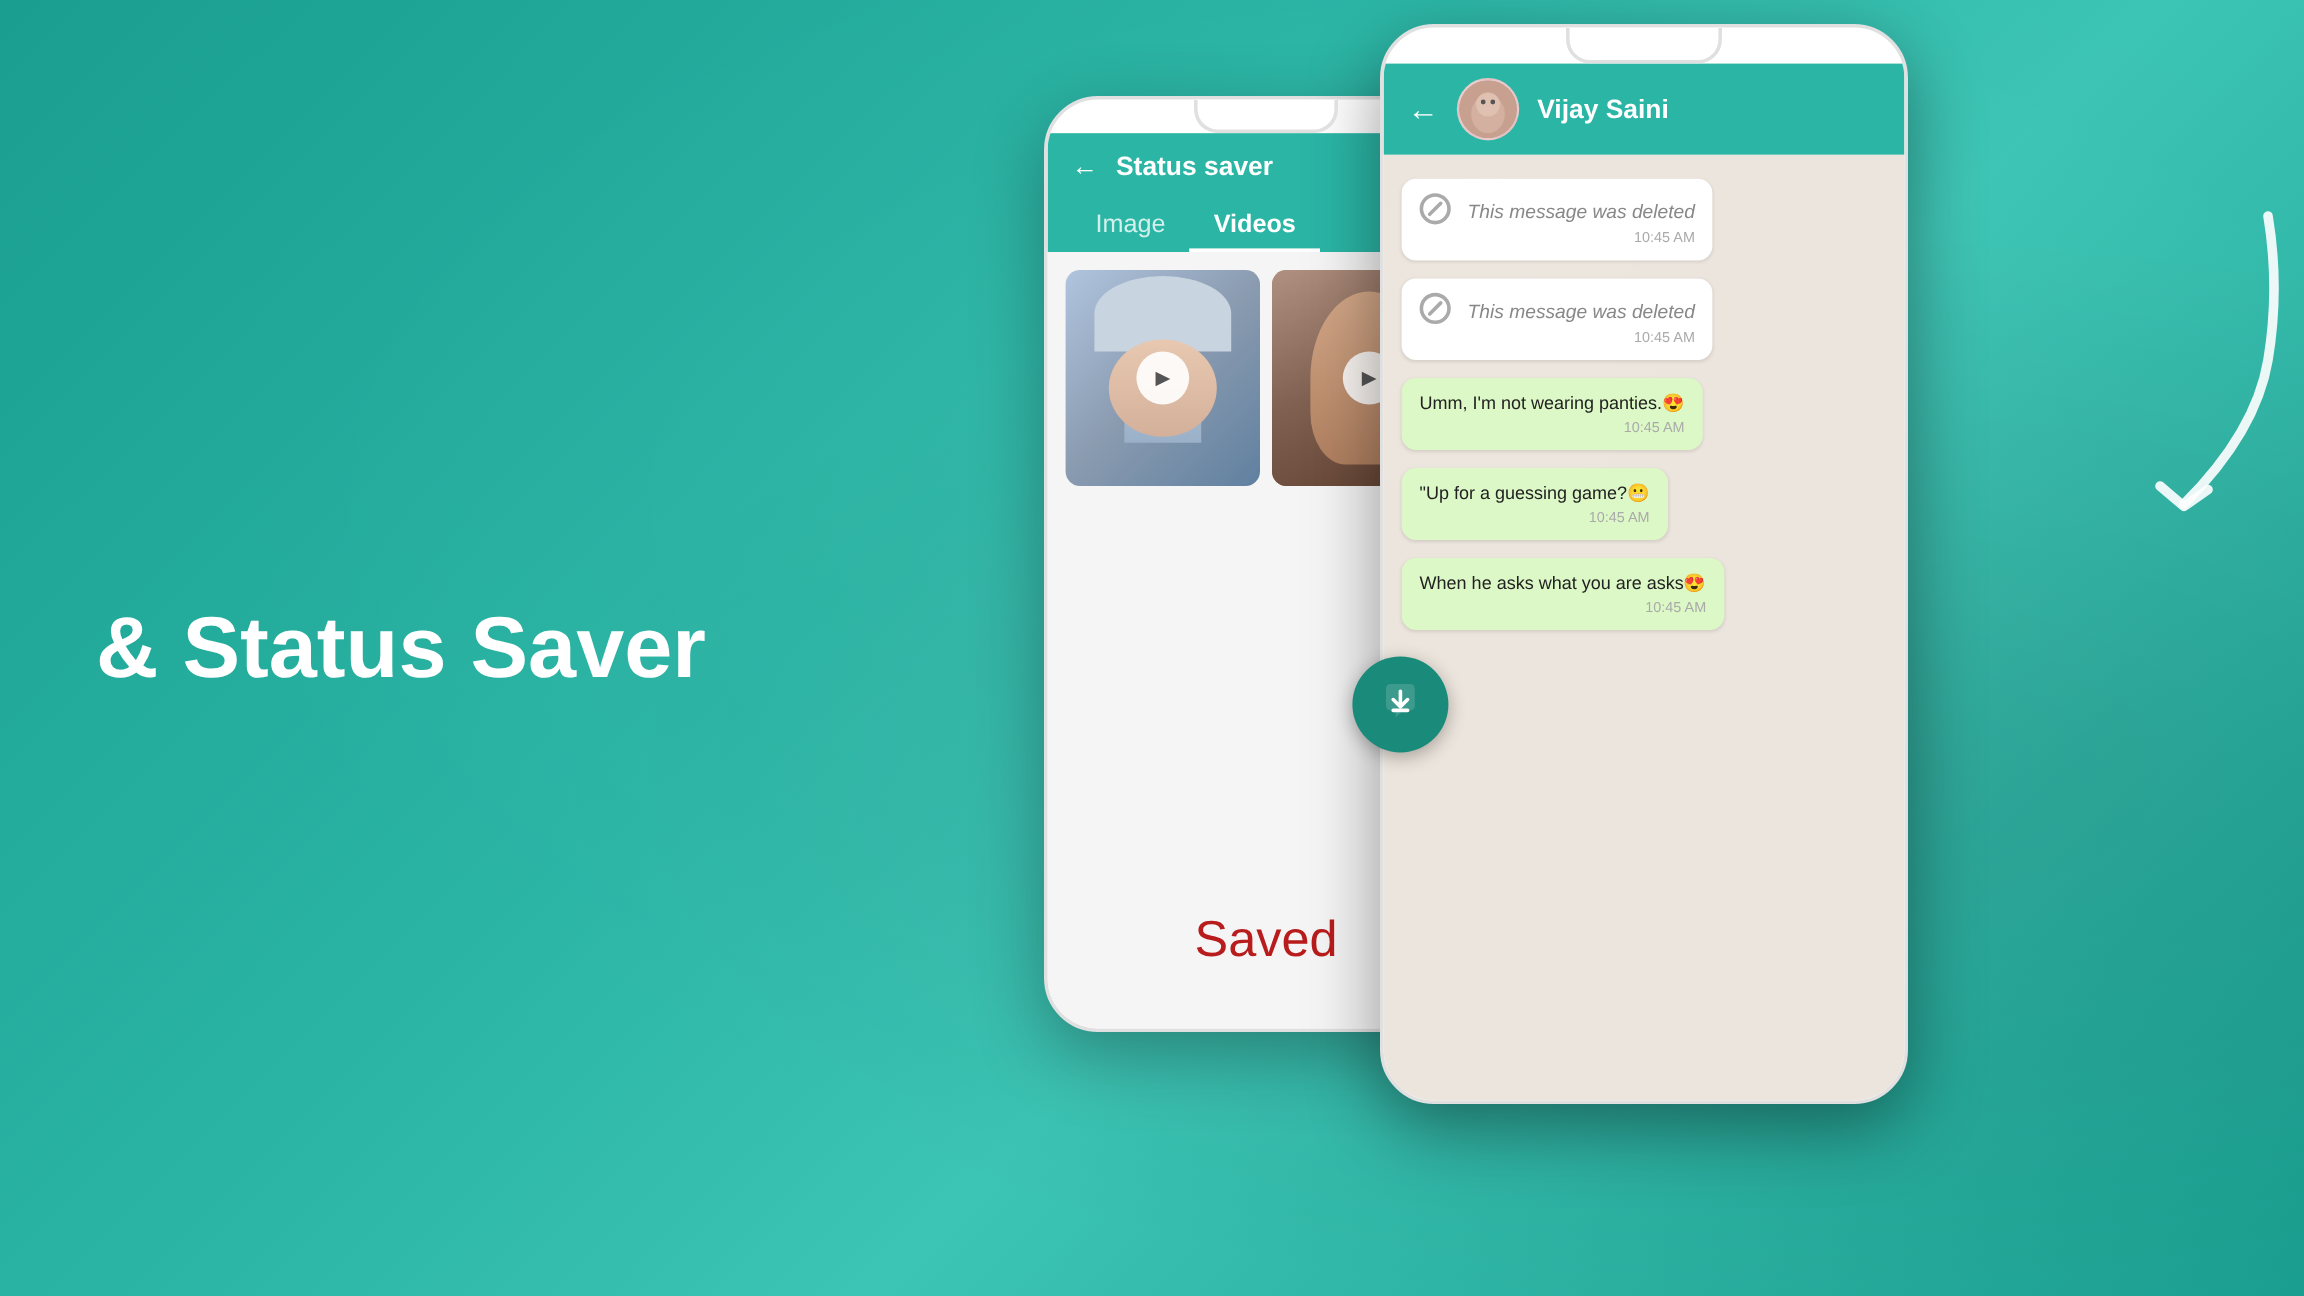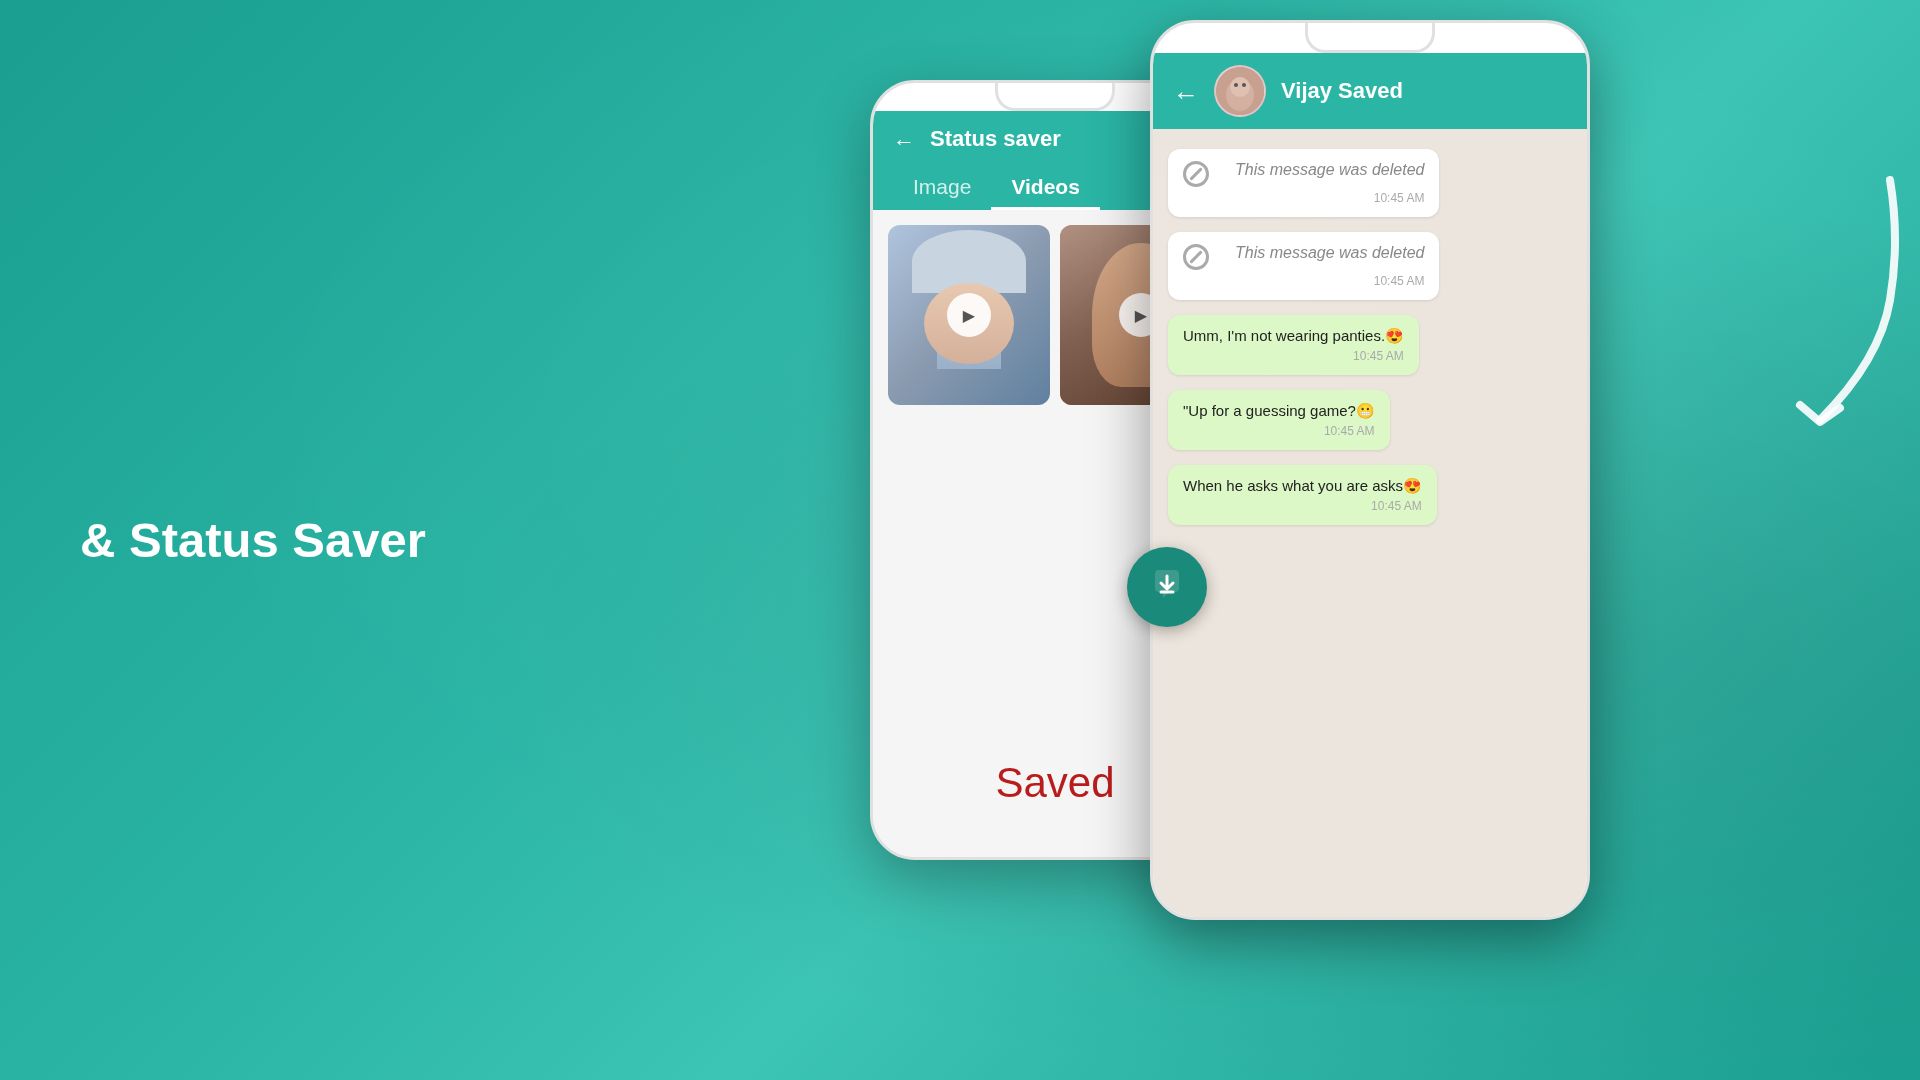--- a/index.html
+++ b/index.html
@@ -55,21 +55,21 @@
     }
 
     .left-text .messages {
       font-size: 56px;
       font-weight: 400;
       line-height: 1.2;
       display: block;
     }
 
     .left-text .amp-status {
-      font-size: 49px;
+      font-size: 72px;
       font-weight: 900;
       line-height: 1.2;
       display: block;
     }
 
     
     .phones-container {
       position: absolute;
       right: 0;
       top: 0;
@@ -320,22 +320,22 @@
     .msg-deleted {
       background: white;
       border-radius: 12px;
       padding: 12px 15px;
       max-width: 320px;
       box-shadow: 0 1px 3px rgba(0,0,0,0.1);
     }
 
     .msg-deleted .del-inner {
       display: flex;
-      align-items: flex-start;
-      gap: 26px;
+      align-items: flex-end;
+      gap: 14px;
     }
 
     .msg-deleted .no-entry {
       width: 26px;
       height: 26px;
       border: 3px solid #aaa;
       border-radius: 50%;
       position: relative;
       flex-shrink: 0;
     }
@@ -524,21 +524,21 @@
       <div class="avatar">
 
         <svg width="48" height="48" viewBox="0 0 48 48">
           <circle cx="24" cy="24" r="24" fill="#c8a090"></circle>
           <ellipse cx="24" cy="28" rx="14" ry="16" fill="#d4b0a0"></ellipse>
           <circle cx="24" cy="20" r="10" fill="#e0c0b0"></circle>
           <circle cx="20" cy="18" r="2" fill="#555"></circle>
           <circle cx="28" cy="18" r="2" fill="#555"></circle>
         </svg>
       </div>
-      <span class="name">Vijay Saved</span>
+      <span class="name">Vijay Saini</span>
     </div>
 
     <div class="chat-body">
 
       <div class="msg-bubble received">
         <div class="msg-deleted">
           <div class="del-inner">
             <div class="no-entry"></div>
             <span class="del-text">This message was deleted</span>
           </div>

